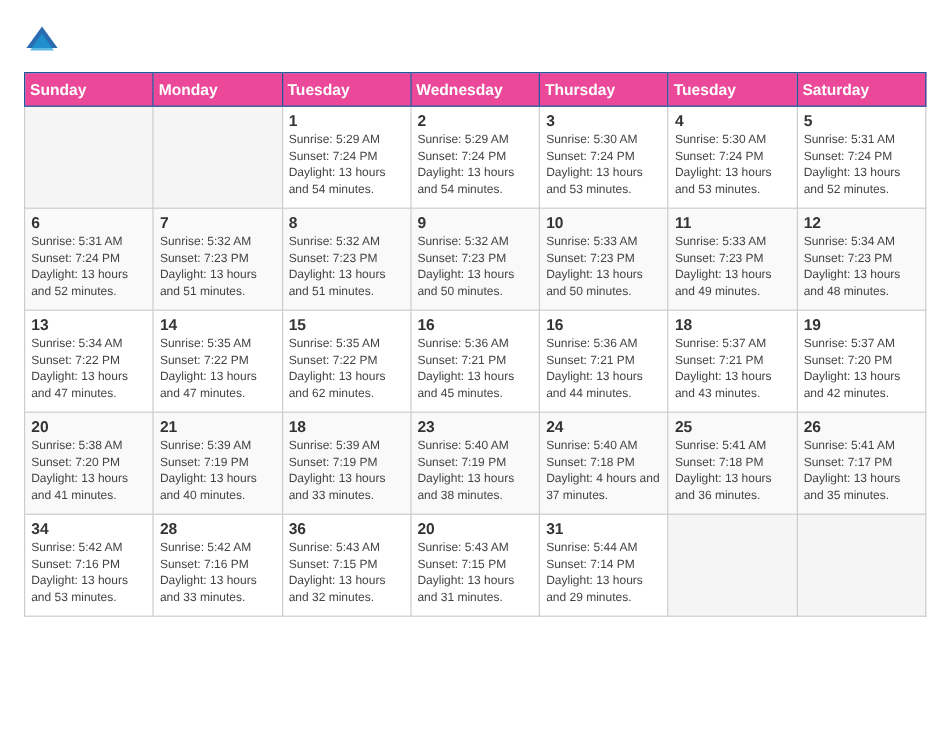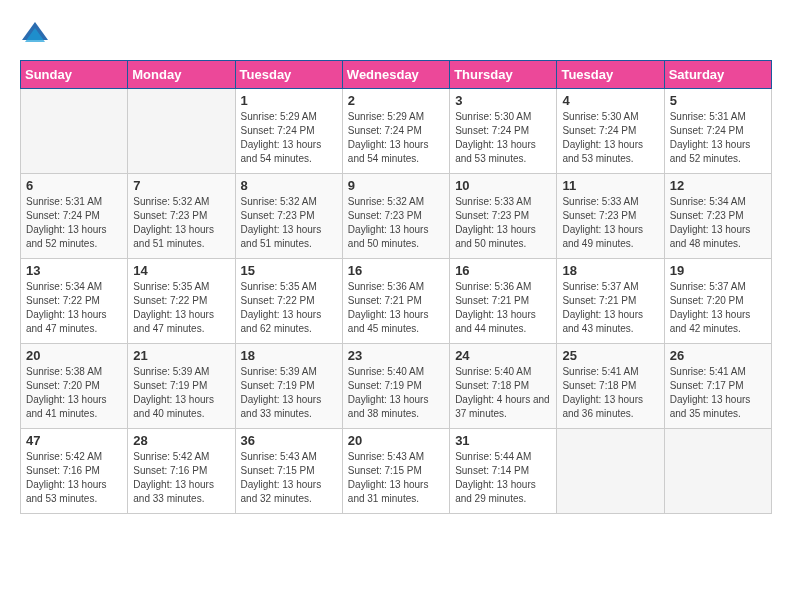--- a/index.html
+++ b/index.html
@@ -290,21 +290,21 @@
         </td>
         <td>
           <span class="day-number">26</span>
           <div class="day-info">Sunrise: 5:41 AM</div>
           <div class="day-info">Sunset: 7:17 PM</div>
           <div class="day-info">Daylight: 13 hours and 35 minutes.</div>
         </td>
       </tr>
       <tr class="week-row">
         <td>
-          <span class="day-number">47</span>
+          <span class="day-number">34</span>
           <div class="day-info">Sunrise: 5:42 AM</div>
           <div class="day-info">Sunset: 7:16 PM</div>
           <div class="day-info">Daylight: 13 hours and 53 minutes.</div>
         </td>
         <td>
           <span class="day-number">28</span>
           <div class="day-info">Sunrise: 5:42 AM</div>
           <div class="day-info">Sunset: 7:16 PM</div>
           <div class="day-info">Daylight: 13 hours and 33 minutes.</div>
         </td>

